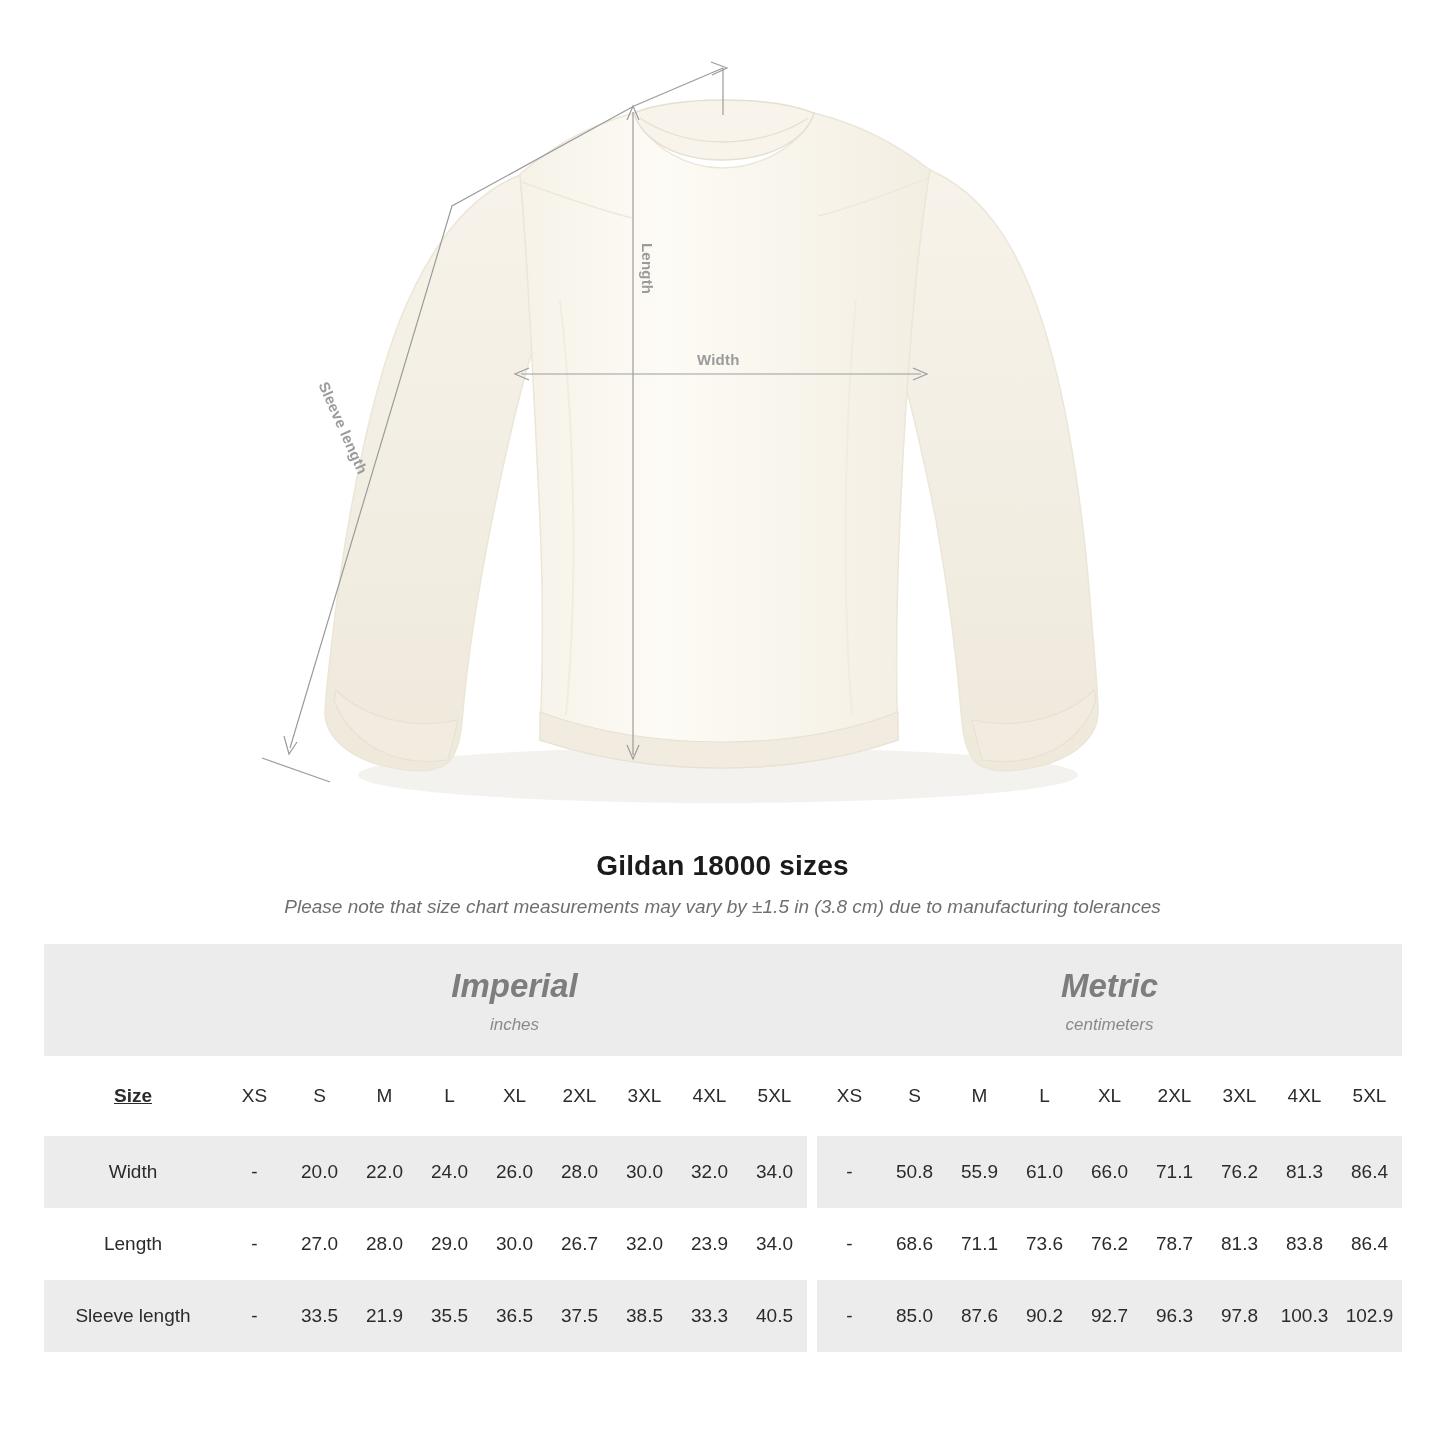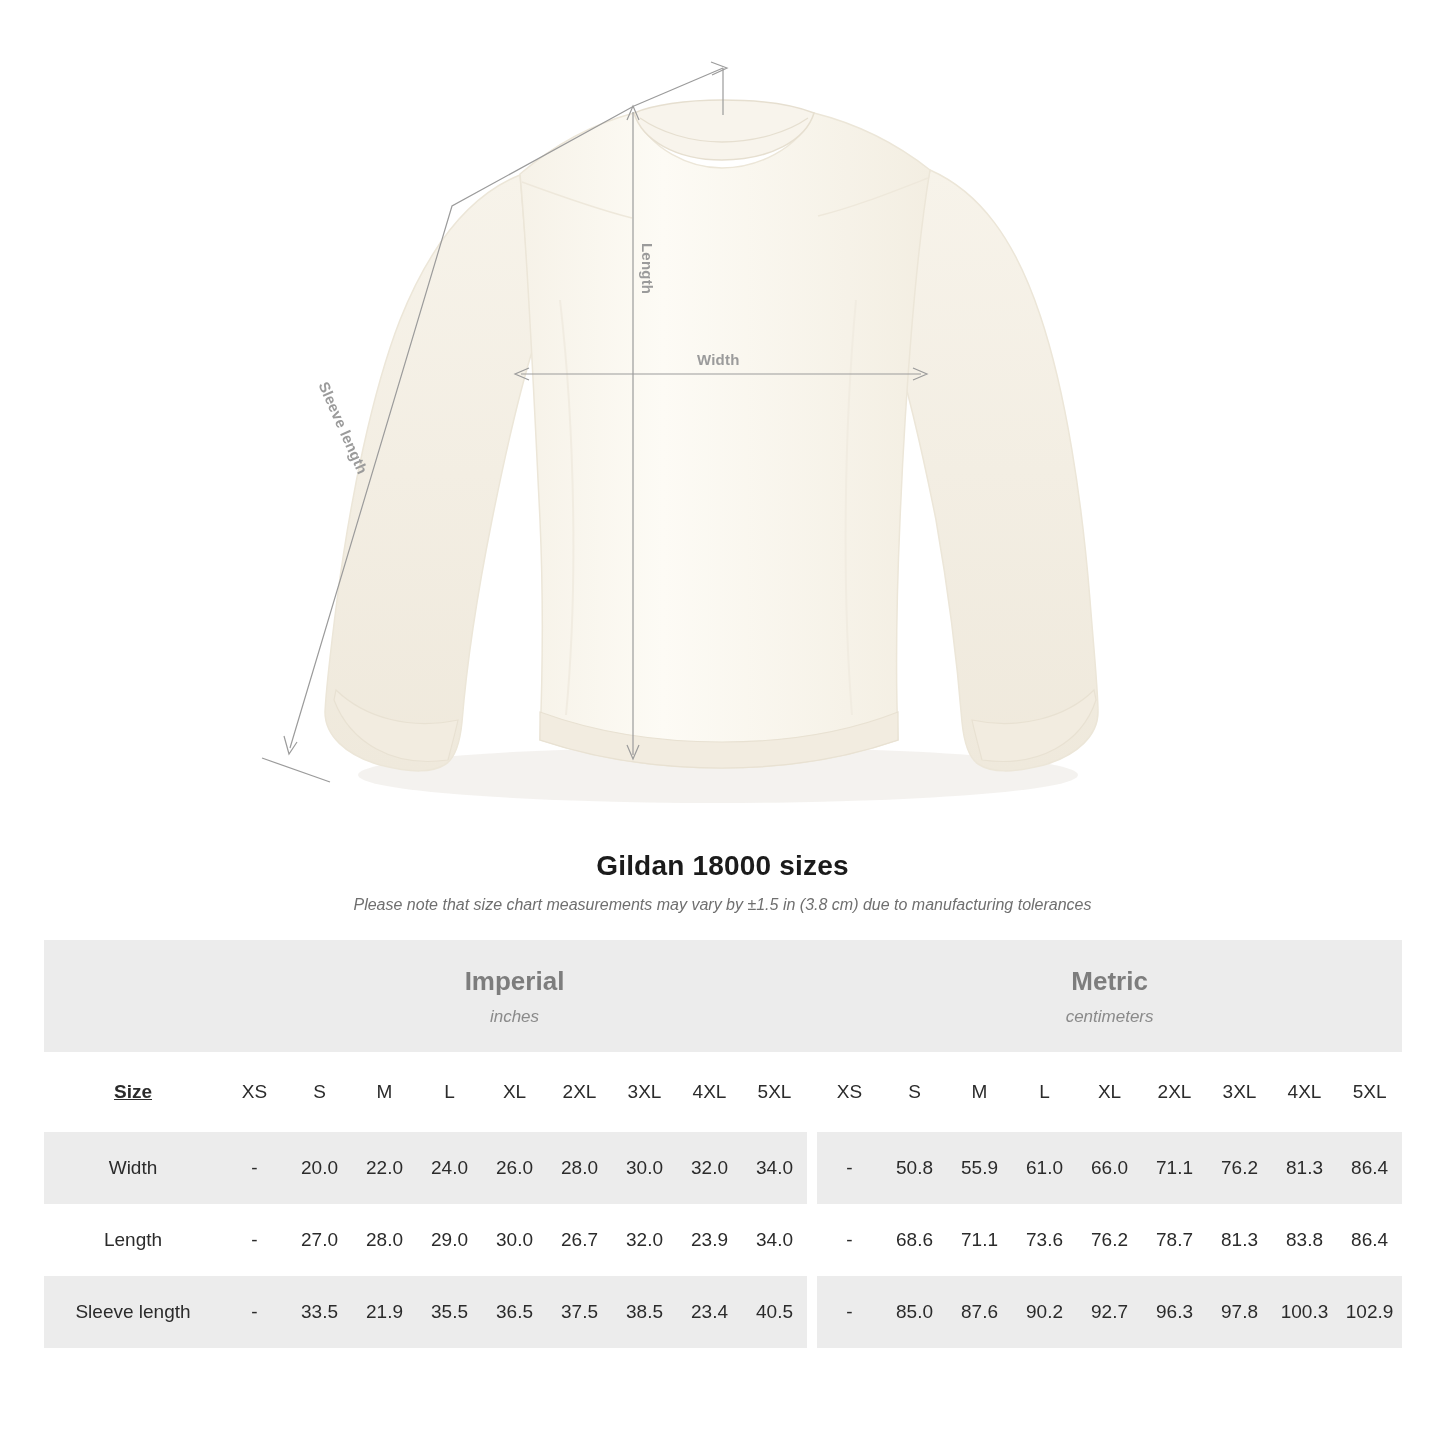--- a/index.html
+++ b/index.html
@@ -58,21 +58,21 @@
     margin-top: 20px;
   }
   .chart-title {
     font-size: 28px;
     font-weight: bold;
     color: #1b1b1b;
     letter-spacing: 0.2px;
   }
   .chart-note {
     margin-top: 14px;
-    font-size: 16px;
+    font-size: 19px;
     font-style: italic;
     color: #6f6f6f;
     text-align: center;
   }
 
   
   .table-wrap {
     margin: 26px 44px 0 44px;
   }
   table.size-table {
@@ -87,21 +87,22 @@
     font-weight: normal;
     padding: 0;
     height: 72px;
     vertical-align: middle;
   }
   .unit-head {
     background: #ececec;
     height: 112px;
   }
   .unit-head .u-title {
-    font-size: 26px;
+    font-size: 33px;
+    font-style: italic;
     font-weight: bold;
     color: #7d7d7d;
     line-height: 1.25;
   }
   .unit-head .u-sub {
     font-size: 17px;
     font-style: italic;
     color: #8a8a8a;
     margin-top: 9px;
   }
@@ -317,21 +318,21 @@
 
         <tr class="band">
           <td class="rowlabel">Sleeve length</td>
           <td class="cell">-</td>
           <td class="cell">33.5</td>
           <td class="cell">21.9</td>
           <td class="cell">35.5</td>
           <td class="cell">36.5</td>
           <td class="cell">37.5</td>
           <td class="cell">38.5</td>
-          <td class="cell">23.4</td>
+          <td class="cell">33.3</td>
           <td class="cell">40.5</td>
           <td class="sep"></td>
           <td class="cell">-</td>
           <td class="cell">85.0</td>
           <td class="cell">87.6</td>
           <td class="cell">90.2</td>
           <td class="cell">92.7</td>
           <td class="cell">96.3</td>
           <td class="cell">97.8</td>
           <td class="cell">100.3</td>

